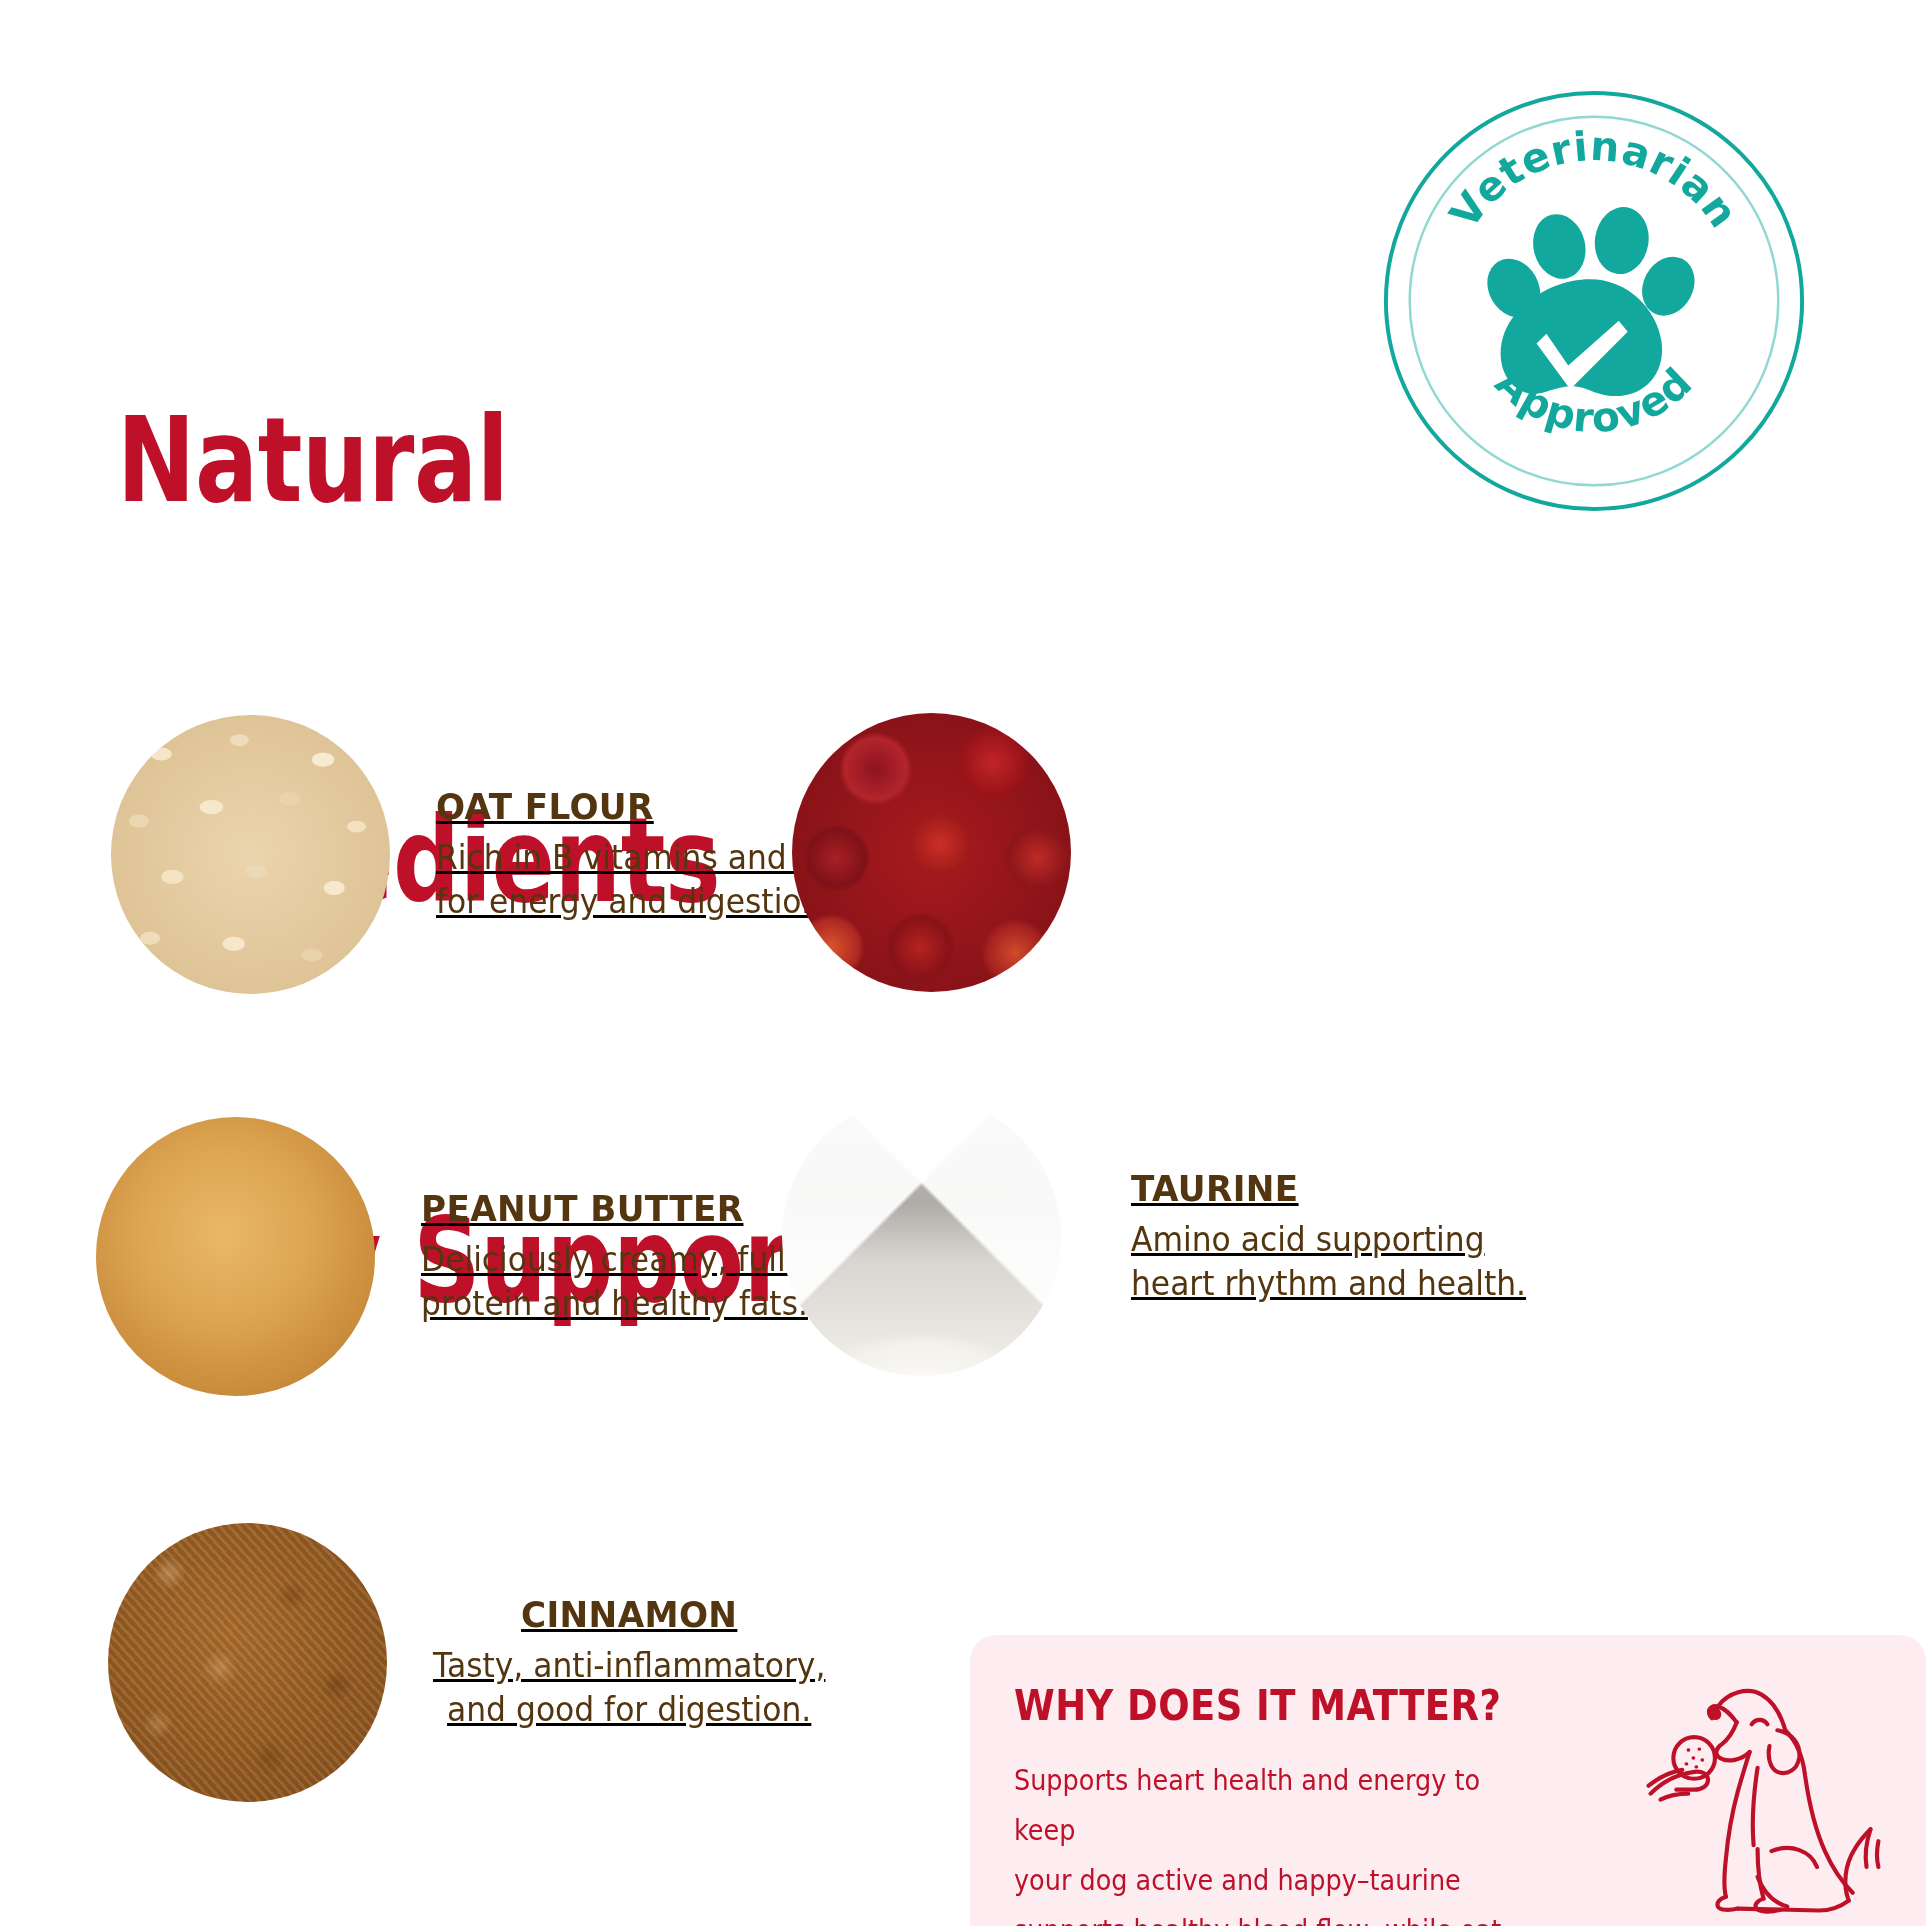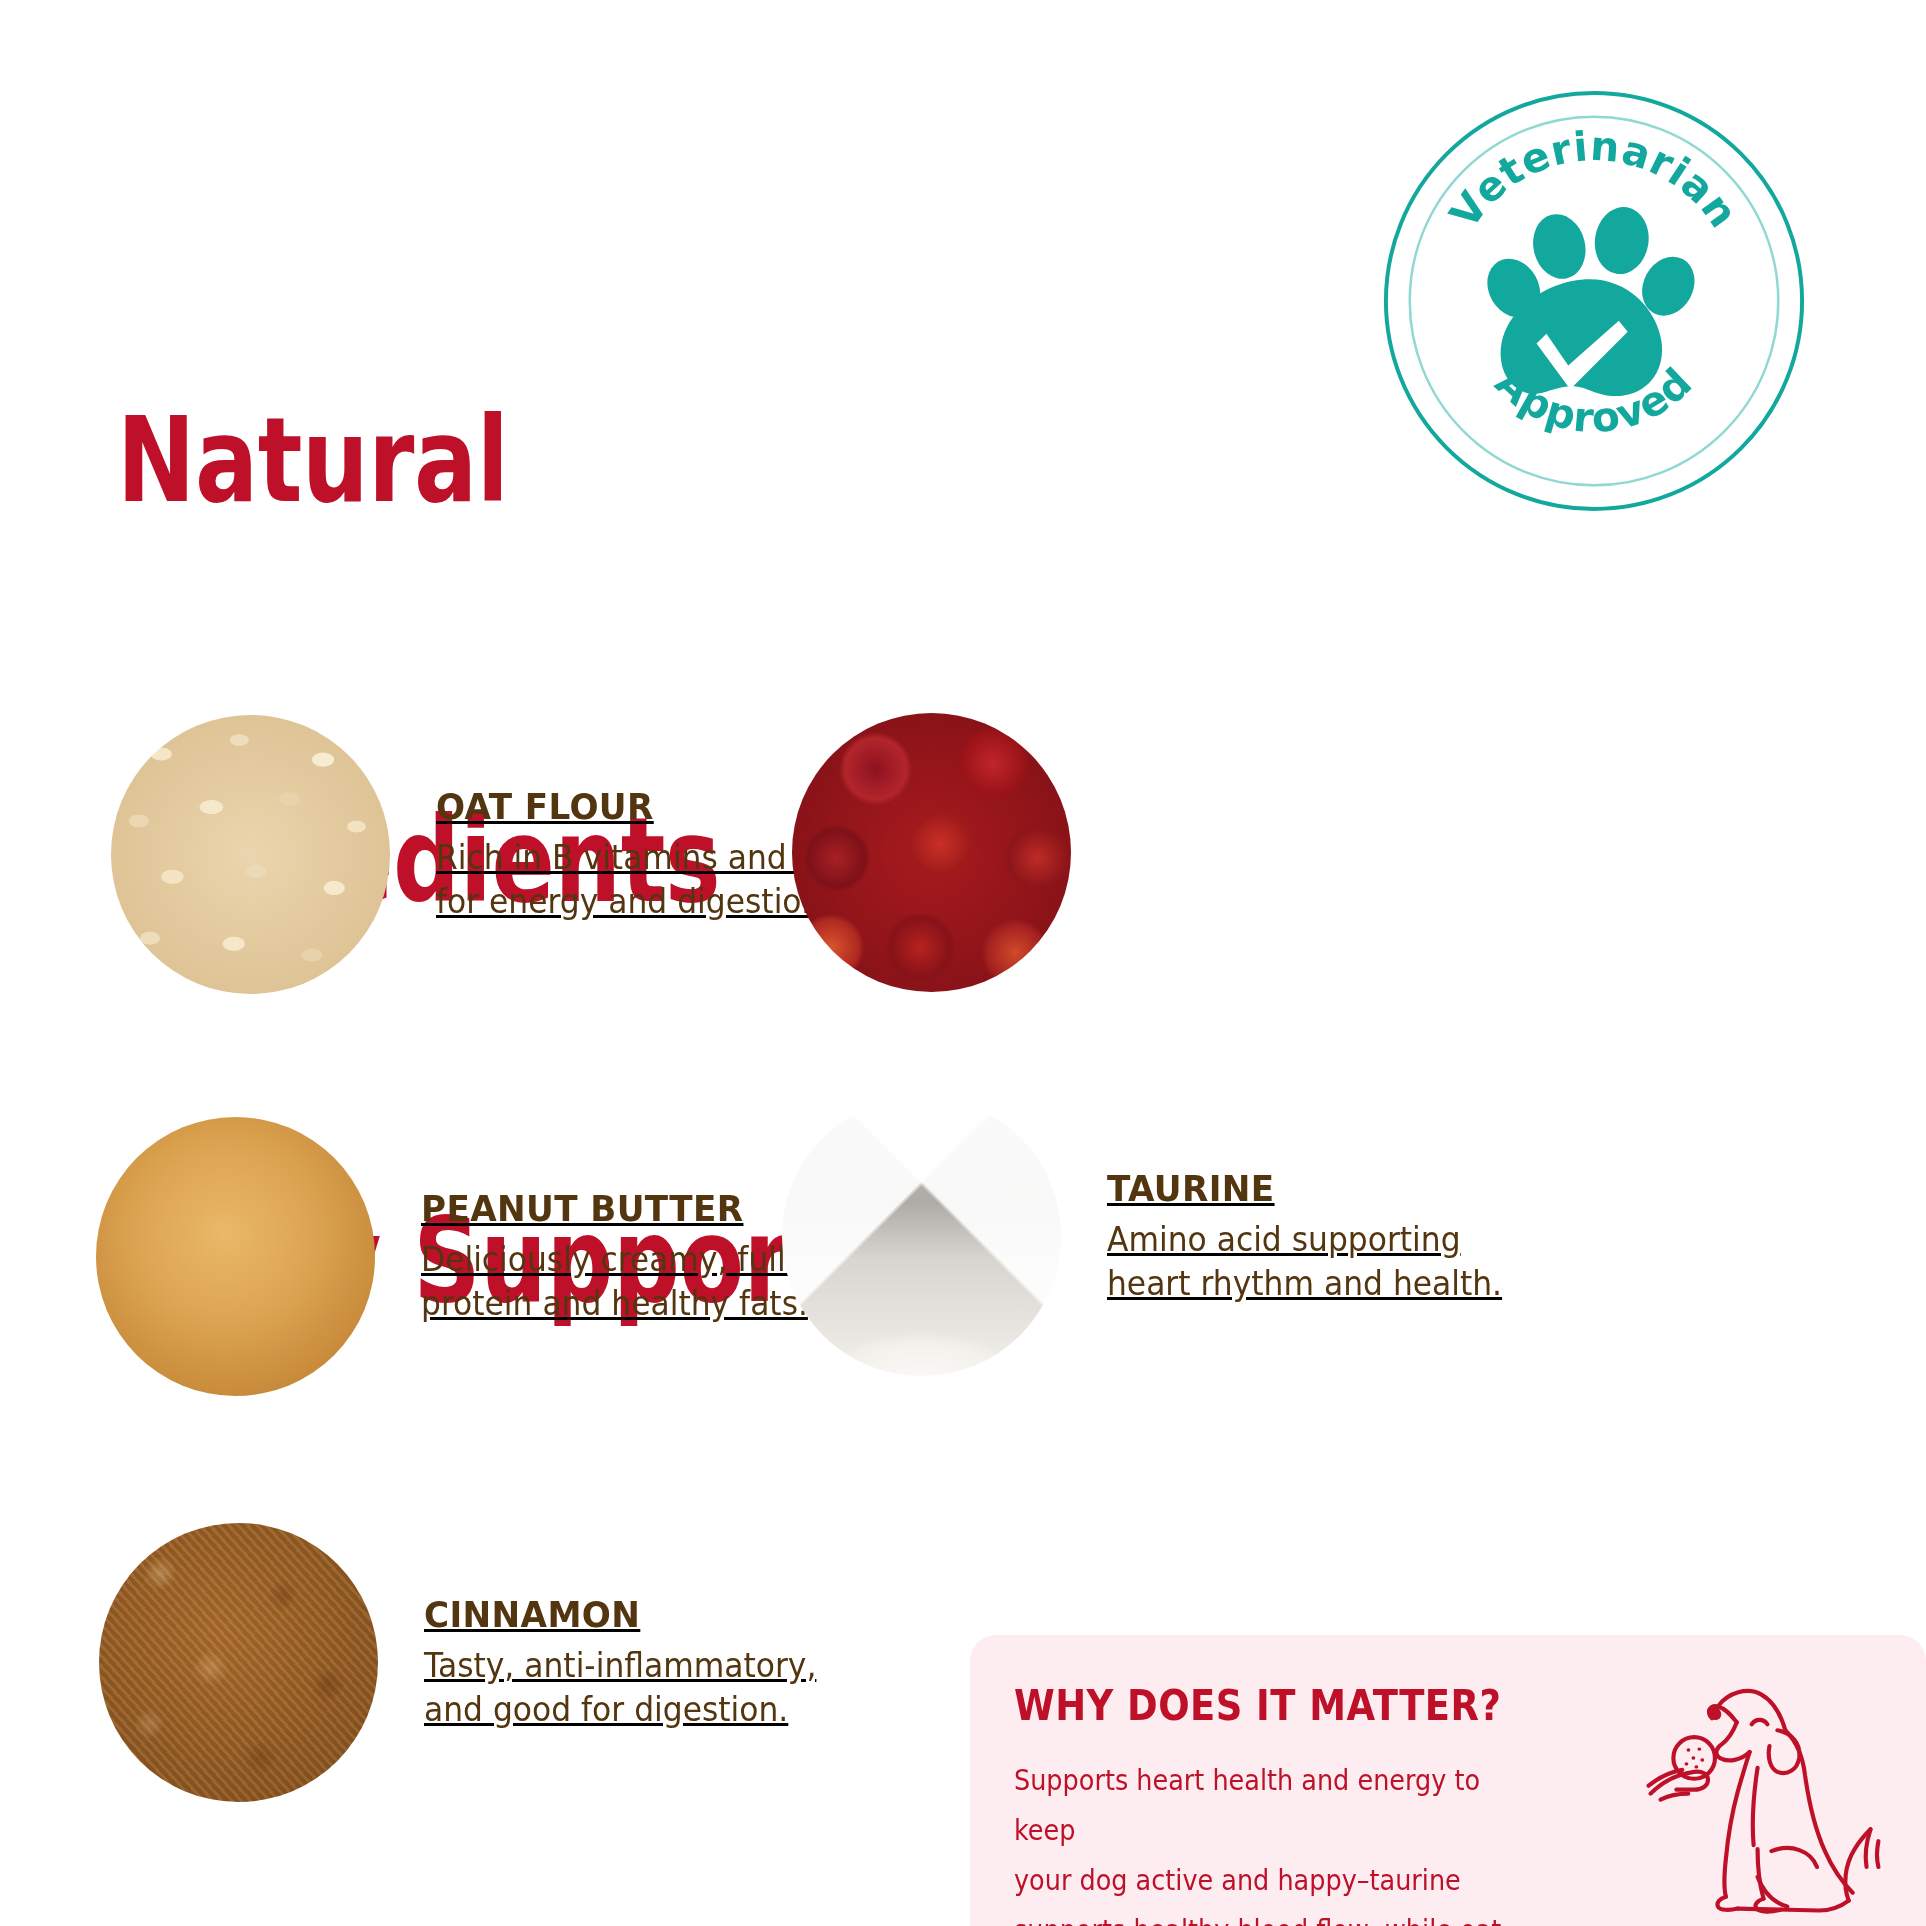--- a/index.html
+++ b/index.html
@@ -78,22 +78,22 @@
     line-height: 1.32;
     transform: scaleX(0.95);
     transform-origin: left top;
     white-space: pre-line;
   }
 
   
   .ing-oat       { left: 111px;  top: 715px; }
   .ing-apple     { left: 792px;  top: 713px; }
   .ing-peanut    { left: 96px;  top: 1117px; }
-  .ing-taurine   { left: 782px;  top: 1097px; }
-  .ing-cinnamon  { left: 99px;  top: 1523px; }
+  .ing-taurine   { left: 782px;  top: 1097px; gap: 24px; }
+  .ing-cinnamon  { left: 108px;  top: 1523px; text-align: center; }
 
   
   .tex-oats {
     background-color: #E3C79B;
     background-image:
       radial-gradient(ellipse 18px 11px at 18% 14%, #F5E6C8 0%, #F5E6C8 55%, rgba(210,172,120,0) 62%),
       radial-gradient(ellipse 16px 10px at 46% 9%,  #EFDCBA 0%, #EFDCBA 55%, rgba(210,172,120,0) 62%),
       radial-gradient(ellipse 19px 12px at 76% 16%, #F7EBD2 0%, #F7EBD2 55%, rgba(210,172,120,0) 62%),
       radial-gradient(ellipse 17px 11px at 10% 38%, #EBD7B2 0%, #EBD7B2 55%, rgba(210,172,120,0) 62%),
       radial-gradient(ellipse 20px 12px at 36% 33%, #F6E8CB 0%, #F6E8CB 55%, rgba(210,172,120,0) 62%),

